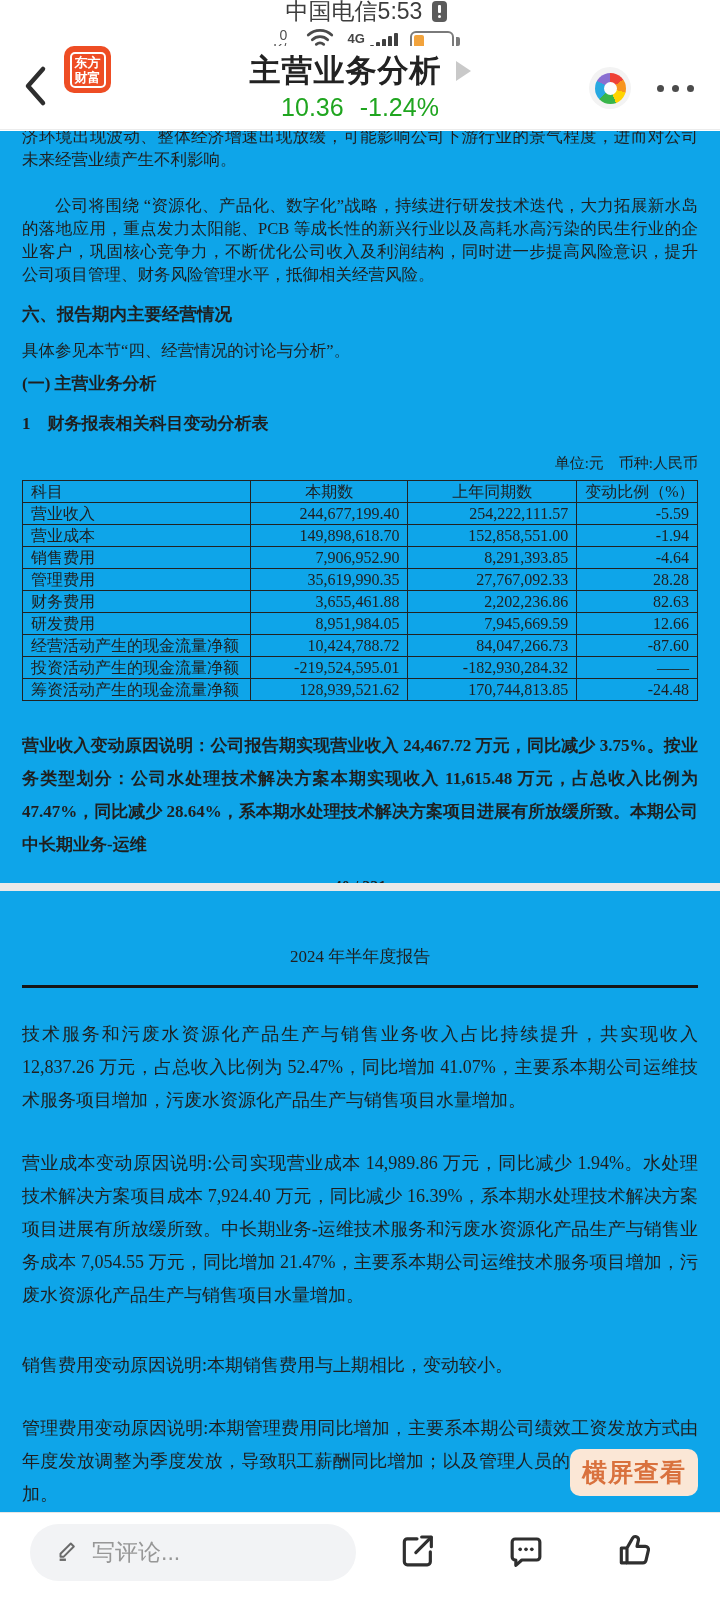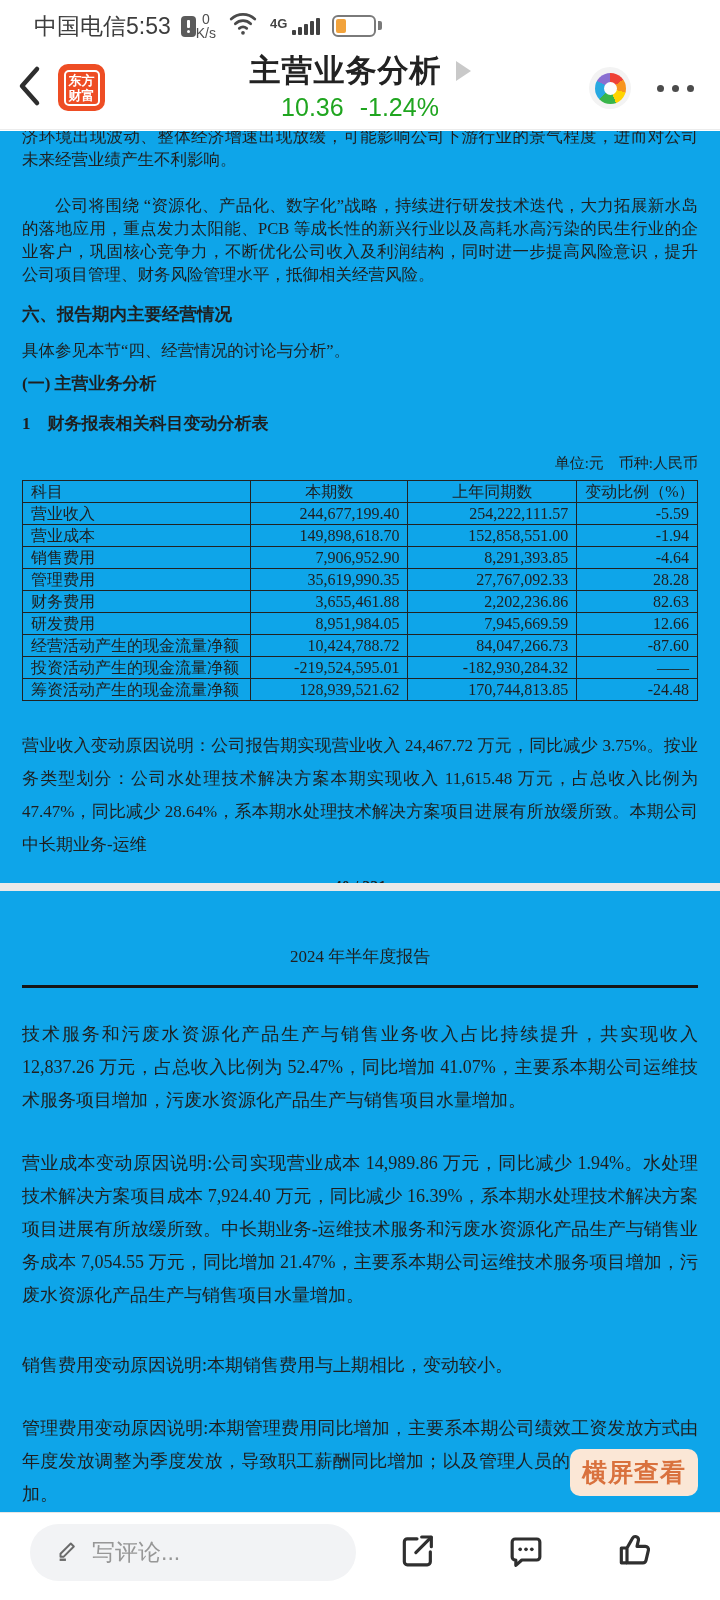--- a/index.html
+++ b/index.html
@@ -14,41 +14,41 @@
   *{box-sizing:border-box;}
   html,body{margin:0;padding:0;background:#888;}
   .screen{
     position:relative;width:720px;height:1600px;background:#fff;overflow:hidden;
     font-family:"Liberation Sans","DejaVu Sans",sans-serif;margin:0 auto;
   }
 
   
   .status-bar{
     position:absolute;top:0;left:0;right:0;height:46px;
-    display:flex;justify-content:flex-start;align-items:center;
-    padding:6px 21px 0 34px;color:#3d3d3d;
+    display:flex;justify-content:center;align-items:center;
+    padding:6px 21px 0 34px;color:#3d3d3d;flex-direction:column;
   }
   .sb-left{display:flex;align-items:center;gap:10px;font-size:23px;}
   .batt-warn{position:relative;width:15px;height:21px;background:#5b5b5b;border-radius:4px;}
   .batt-warn::before{content:"";position:absolute;left:6px;top:4px;width:3px;height:8px;background:#fff;border-radius:1px;}
   .batt-warn::after{content:"";position:absolute;left:6px;top:14px;width:3px;height:3px;background:#fff;border-radius:50%;}
   .sb-right{display:flex;align-items:center;gap:12px;}
   .speed{display:flex;flex-direction:column;align-items:center;font-size:14px;line-height:14px;color:#4f4f4f;}
   .sig{display:flex;align-items:flex-end;gap:3px;}
   .sig-4g{font-size:13px;font-weight:bold;color:#444;align-self:flex-start;margin-right:2px;line-height:12px;}
   .bars{display:flex;align-items:flex-end;gap:2px;}
   .bars i{display:block;width:4px;background:#414141;border-radius:1px;}
   .batt{position:relative;width:44px;height:22px;border:2.5px solid #7a7a7a;border-radius:6px;margin-right:6px;}
   .batt::before{content:"";position:absolute;left:2px;top:2px;bottom:2px;width:10px;background:#f2a33c;border-radius:2px;}
   .batt::after{content:"";position:absolute;right:-8px;top:4px;width:4px;height:9px;background:#7a7a7a;border-radius:0 2px 2px 0;}
 
   
   .app-header{
     position:absolute;top:46px;left:0;right:0;height:84px;background:#fff;
-    border-bottom:1px solid #ececec;display:flex;align-items:center;padding:0 16px;
+    border-bottom:1px solid #ececec;display:flex;padding:0 22px;
   }
   .back-btn{display:flex;align-items:center;background:none;border:none;padding:0;cursor:pointer;}
   .logo{width:47px;height:47px;background:var(--brand-orange);border-radius:10px;
     display:flex;align-items:center;justify-content:center;margin-left:16px;}
   .logo-inner{border:2px solid #fff;border-radius:5px;padding:1px 3px;color:#fff;
     font-size:13px;font-weight:bold;line-height:15px;text-align:center;}
   .header-center{position:absolute;left:50%;transform:translateX(-50%);top:4px;text-align:center;width:420px;}
   .title-row{display:flex;align-items:center;justify-content:center;gap:14px;}
   .page-title{font-size:31px;font-weight:600;color:#222;letter-spacing:1px;white-space:nowrap;}
   .title-caret{width:0;height:0;border-left:15px solid #c9c9c9;border-top:10px solid transparent;border-bottom:10px solid transparent;}
@@ -75,21 +75,21 @@
   .h-sub{font-size:17px;font-weight:bold;margin-top:10px;}
   .h-sub2{font-size:17px;font-weight:bold;margin-top:7px;}
   .unit-note{text-align:right;font-size:15px;margin-top:5px;}
   .fin-table{width:100%;border-collapse:collapse;margin-top:5px;font-size:16px;table-layout:fixed;}
   .fin-table th,.fin-table td{border:1px solid #222;padding:0 8px;height:22px;line-height:21px;
     font-weight:normal;white-space:nowrap;overflow:hidden;}
   .fin-table th{text-align:center;}
   .fin-table th:first-child{text-align:left;}
   .fin-table td{text-align:right;}
   .fin-table td:first-child{text-align:left;}
-  .p-rev{margin-top:28px;font-size:17px;line-height:33px;text-align:justify;}
+  .p-rev{margin-top:28px;font-size:17px;line-height:33px;text-align:justify;font-weight:bold;}
   .pg-num{text-align:center;font-weight:bold;font-size:16px;margin-top:6px;}
   .band{height:8px;background:var(--band-gray);}
   .page2{height:621px;overflow:hidden;padding:0 22px;}
   .report-h{text-align:center;font-size:17px;margin-top:54px;}
   .rule{border-bottom:3px solid #161616;margin-top:5px;}
   .p2{font-size:18px;line-height:33px;text-align:justify;margin:30px 0 0;}
   .p2-gap{margin-top:37px;}
 
   
   .landscape-btn{

